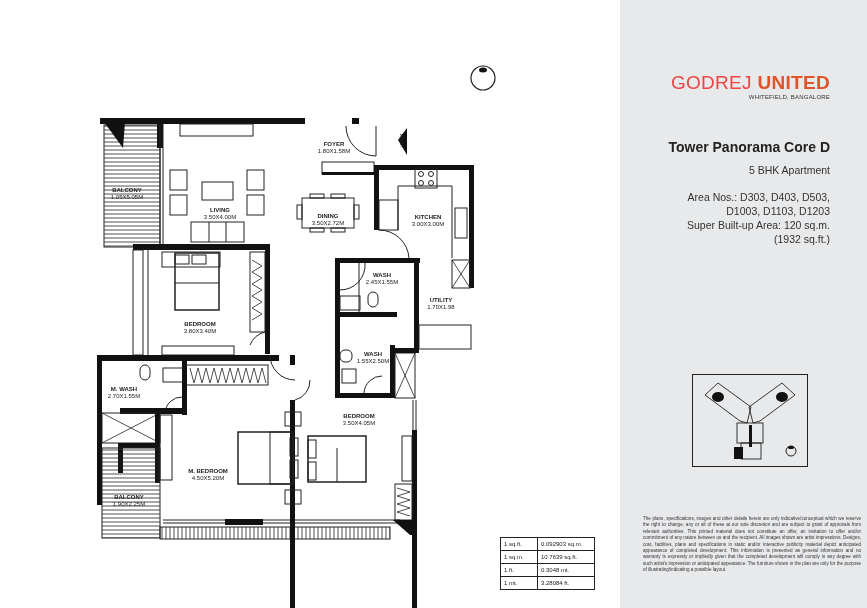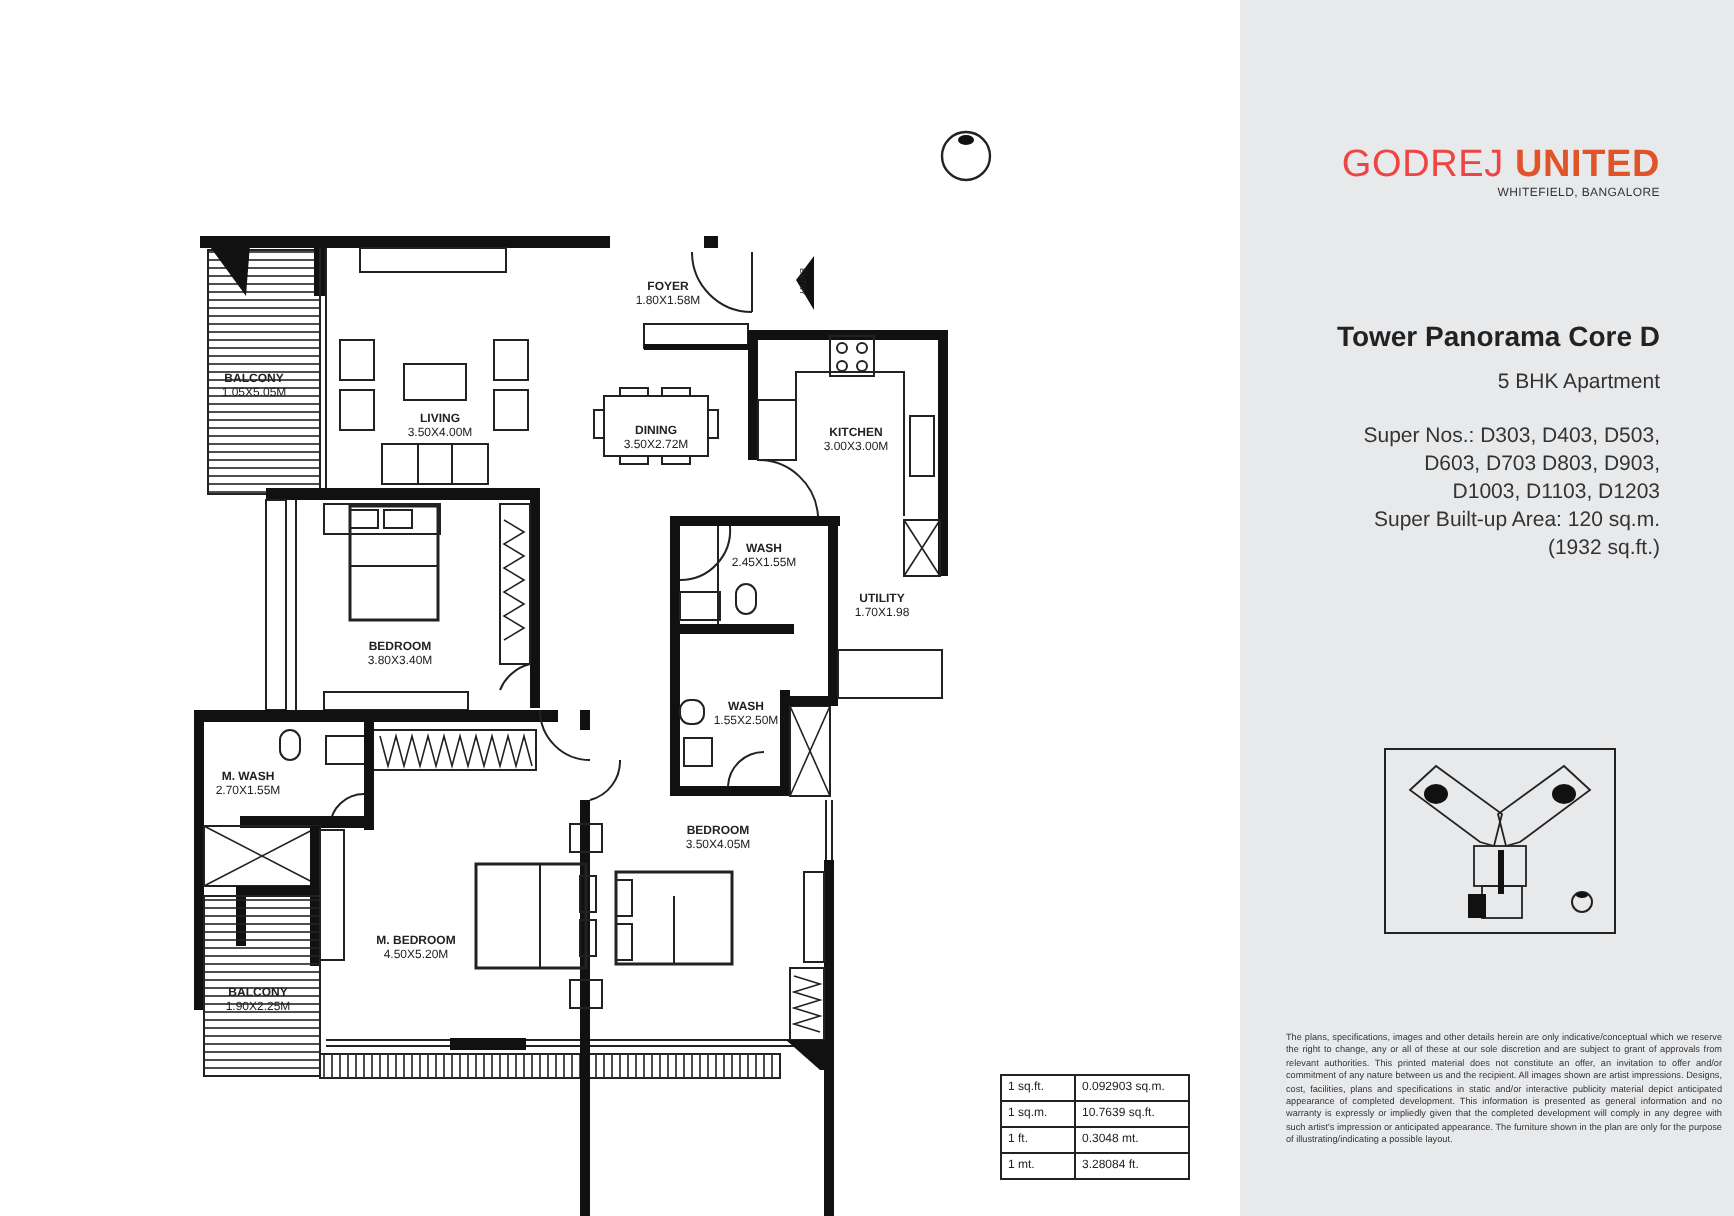--- a/index.html
+++ b/index.html
@@ -8,21 +8,21 @@
       background: #ffffff;
       font-family: "Liberation Sans", sans-serif;
     }
     .plan-area { position: absolute; left: 0; top: 0; width: 620px; height: 608px; background: #fff; }
     .side-panel { position: absolute; left: 620px; top: 0; width: 247px; height: 608px; background: #e8e9eb; }
     .brand { position: absolute; right: 37px; top: 73px; text-align: right; }
     .brand-main { font-size: 19px; letter-spacing: 0.3px; white-space: nowrap; line-height: 20px; }
     .brand-godrej { color: #ef4444; font-weight: normal; }
     .brand-united { color: #e0542a; font-weight: bold; }
     .brand-sub { font-size: 6px; color: #333; margin-top: 1px; letter-spacing: 0.2px; }
-    .title-block { position: absolute; right: 37px; top: 160px; text-align: right; color: #333; }
+    .title-block { position: absolute; right: 37px; top: 139px; text-align: right; color: #333; }
     .tower-title { font-size: 14px; font-weight: bold; color: #222; margin-bottom: 9px; }
     .apt-type { font-size: 10.5px; margin-bottom: 14px; }
     .unit-lines div, .area-lines div { font-size: 10.5px; line-height: 14px; }
     .keyplan { position: absolute; left: 692px; top: 374px; width: 114px; height: 91px; border: 1px solid #222; background: #e8e9eb; }
     .disclaimer { position: absolute; left: 643px; top: 516px; width: 218px; font-size: 4.6px; line-height: 6.4px; color: #333; text-align: justify; }
     .conv-table { position: absolute; left: 500px; top: 537px; border-collapse: collapse; font-size: 6px; color: #222; background: #fff; }
     .conv-table td { border: 1px solid #222; padding: 2px 3px; height: 8px; }
     .conv-table td:first-child { width: 30px; }
     .conv-table td:last-child { width: 50px; }
     .label { position: absolute; font-size: 6px; color: #222; text-align: center; line-height: 7px; font-weight: bold; white-space: nowrap; transform: translateX(-50%); }
@@ -270,22 +270,21 @@
   <div class="brand-main">
     <span class="brand-godrej">GODREJ </span><span class="brand-united">UNITED</span>
   </div>
   <div class="brand-sub">WHITEFIELD, BANGALORE</div>
 </div>
 
 <div class="title-block">
   <div class="tower-title">Tower Panorama Core D</div>
   <div class="apt-type">5 BHK Apartment</div>
   <div class="unit-lines">
-    <div>Super Nos.: D303, D403, D503,</div>
-    <div>D603, D703 D803, D903,</div>
+    <div>Area Nos.: D303, D403, D503,</div>
     <div>D1003, D1103, D1203</div>
   </div>
   <div class="area-lines">
     <div>Super Built-up Area: 120 sq.m.</div>
     <div>(1932 sq.ft.)</div>
   </div>
 </div>
 
 <div class="keyplan">
   <svg width="114" height="91" viewBox="0 0 114 91">

